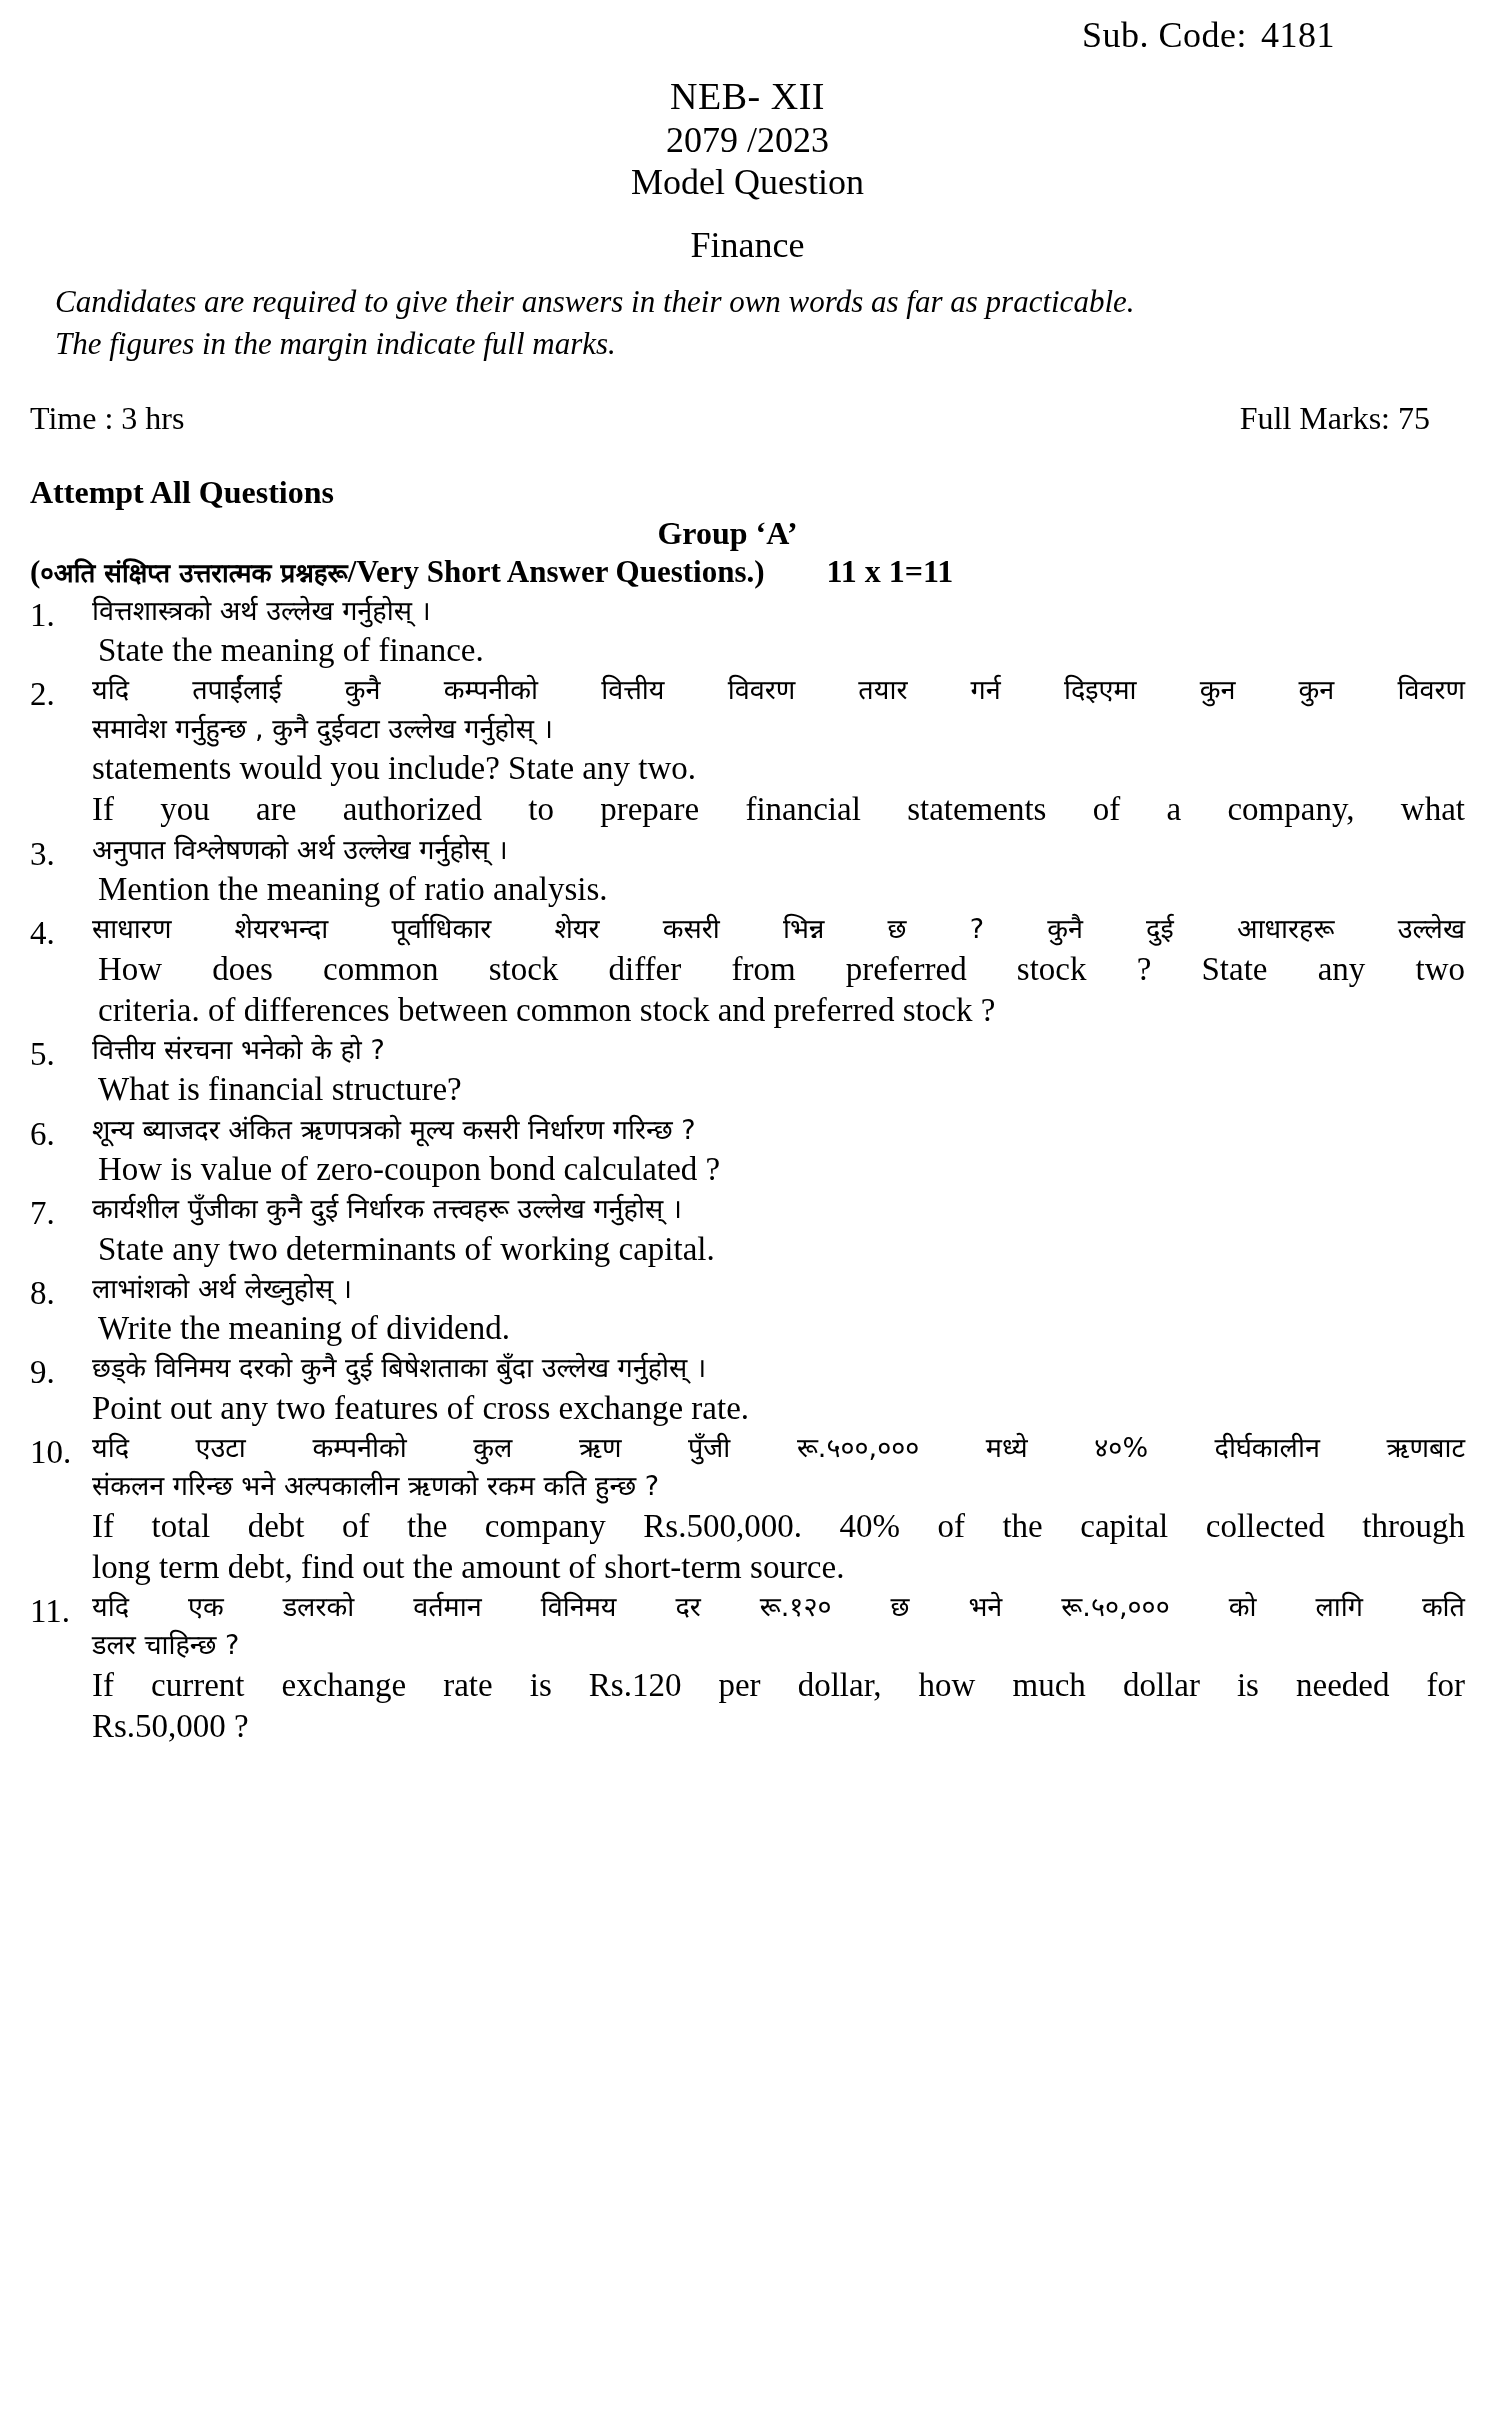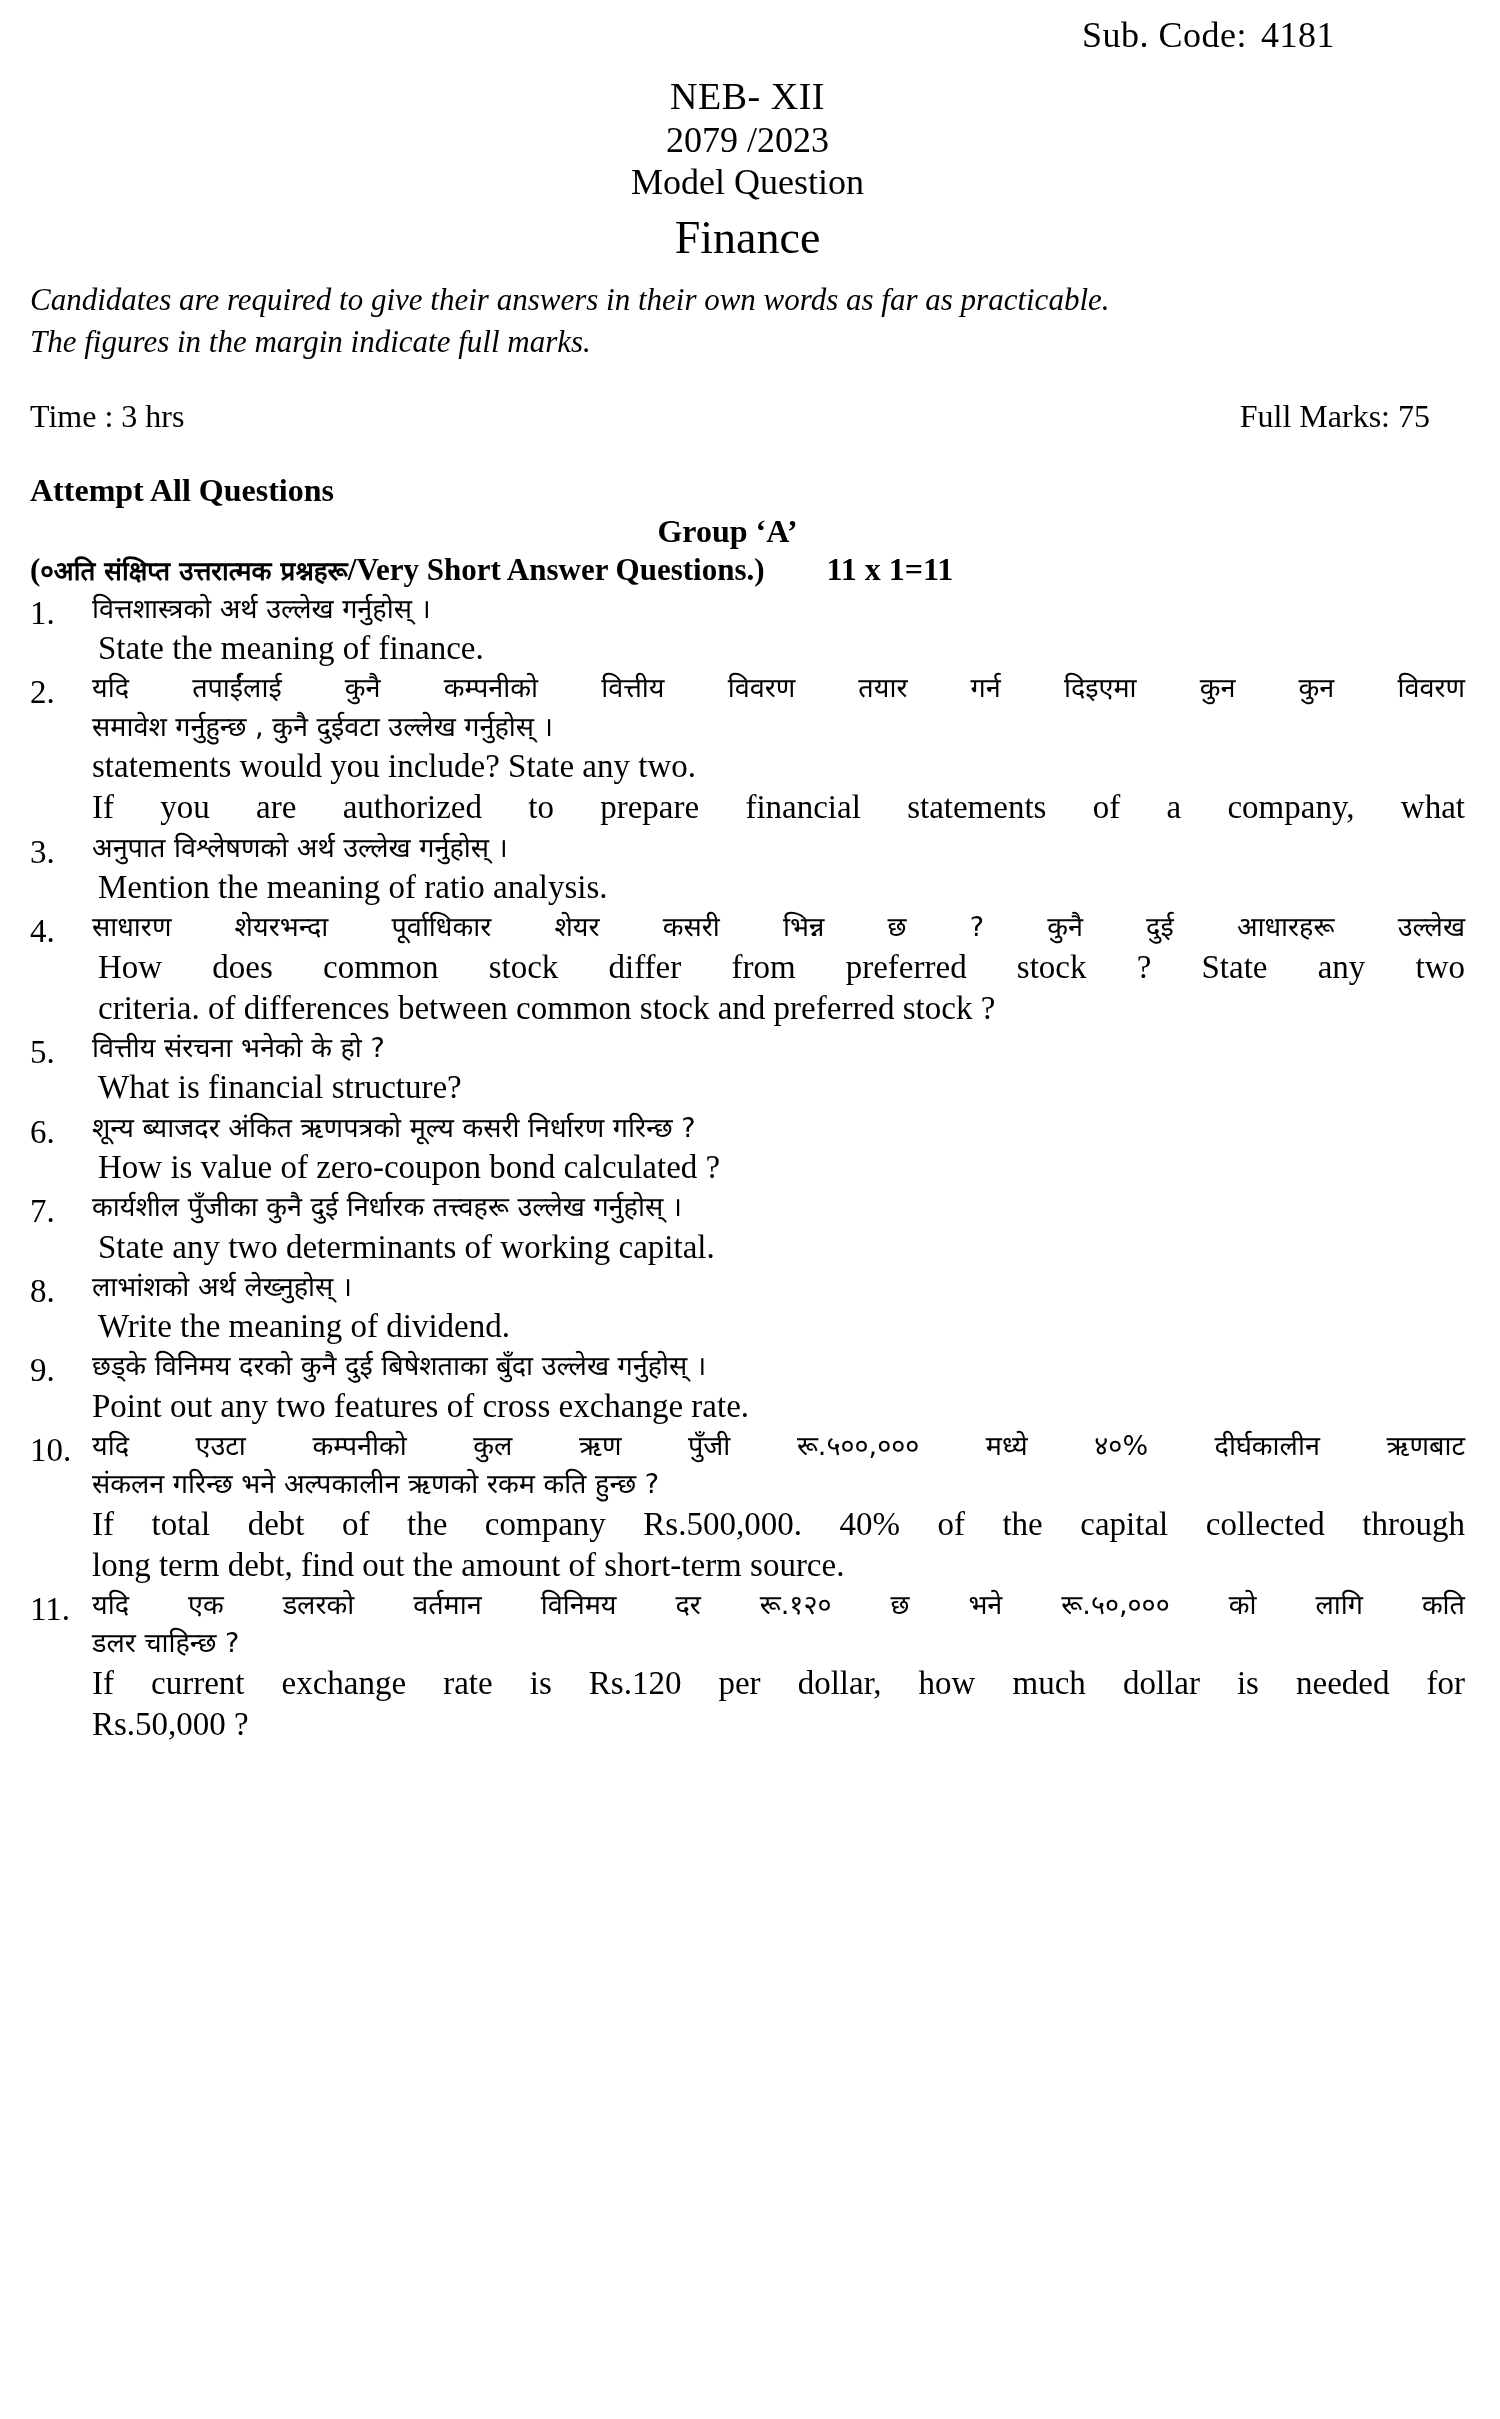--- a/index.html
+++ b/index.html
@@ -45,33 +45,33 @@
   }
   .t-year {
     font-size: 36px;
     line-height: 1.18;
   }
   .t-model {
     font-size: 36px;
     line-height: 1.18;
   }
   .t-subject {
-    font-size: 46px;
+    font-size: 36px;
     line-height: 1.2;
-    margin-top: 6px;
+    margin-top: 20px;
   }
 
   .instructions {
     margin-top: 14px;
     font-style: italic;
     font-size: 31px;
     line-height: 1.37;
     text-align: left;
   }
-  .instructions div { white-space: nowrap; }
+  .instructions div { white-space: nowrap; margin-left: 25px; }
 
   .meta-row {
     display: flex;
     justify-content: space-between;
     align-items: baseline;
     margin-top: 34px;
     font-weight: normal;
     font-size: 32px;
   }
   .meta-row .right { padding-right: 35px; }

